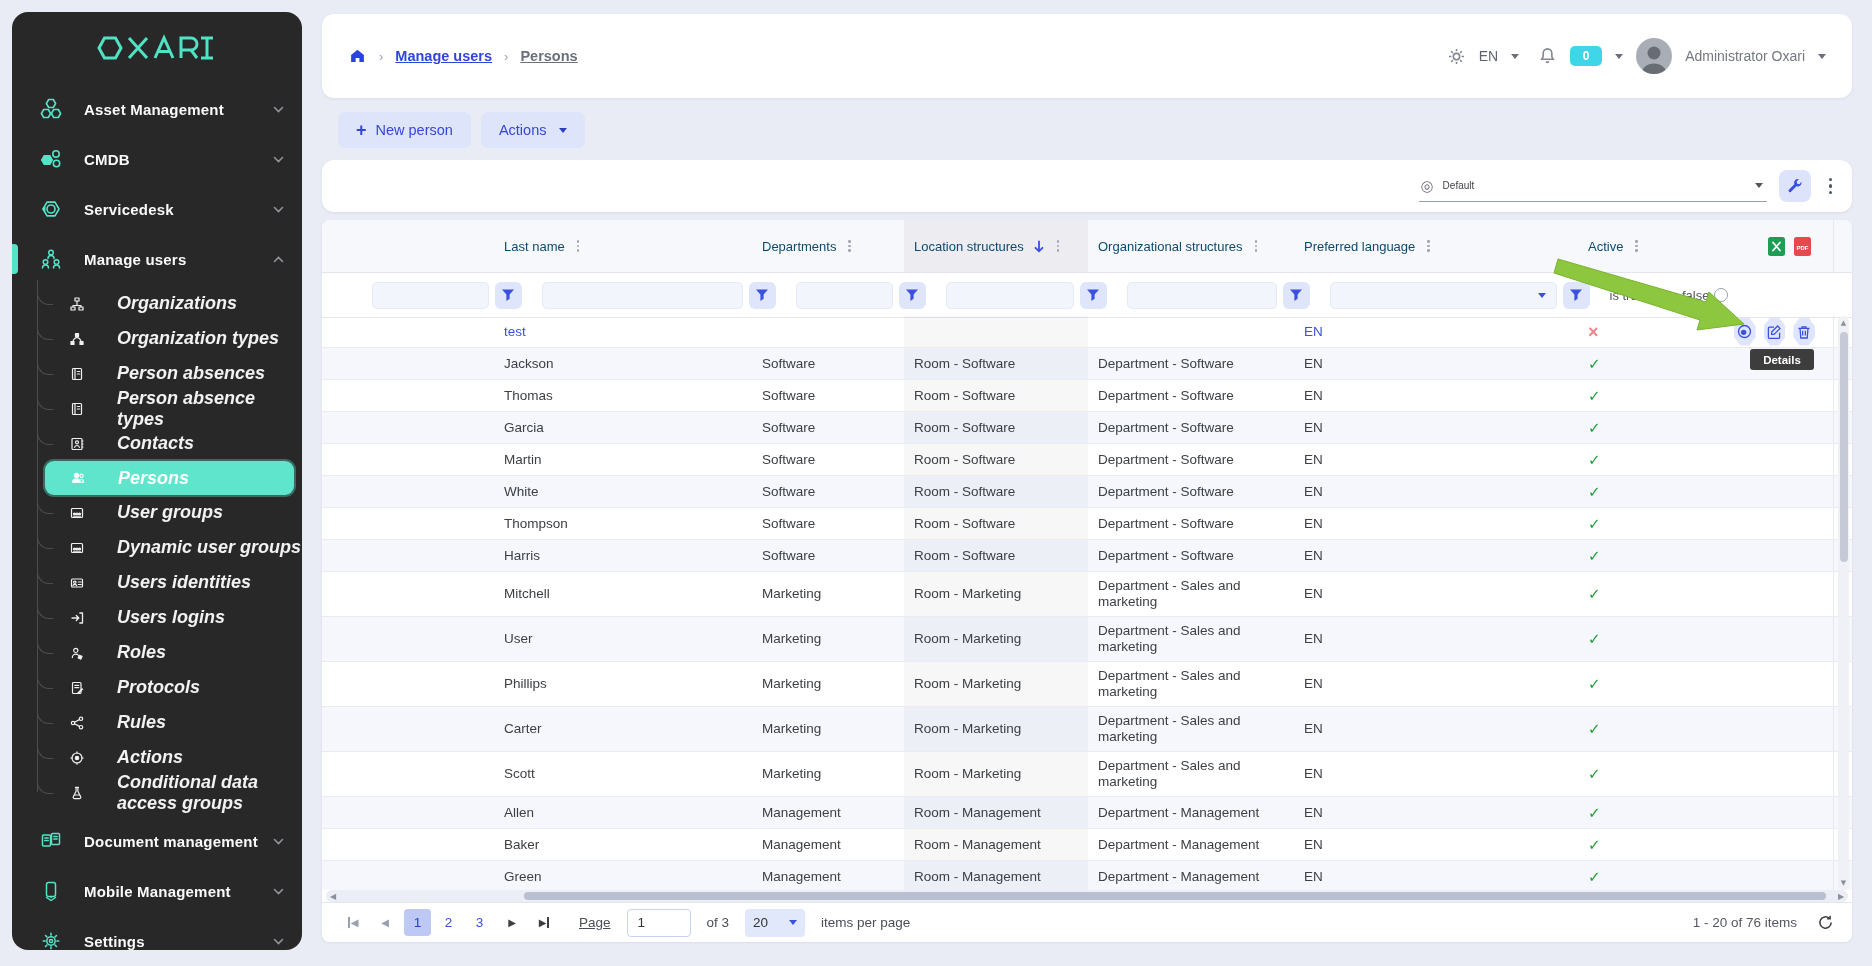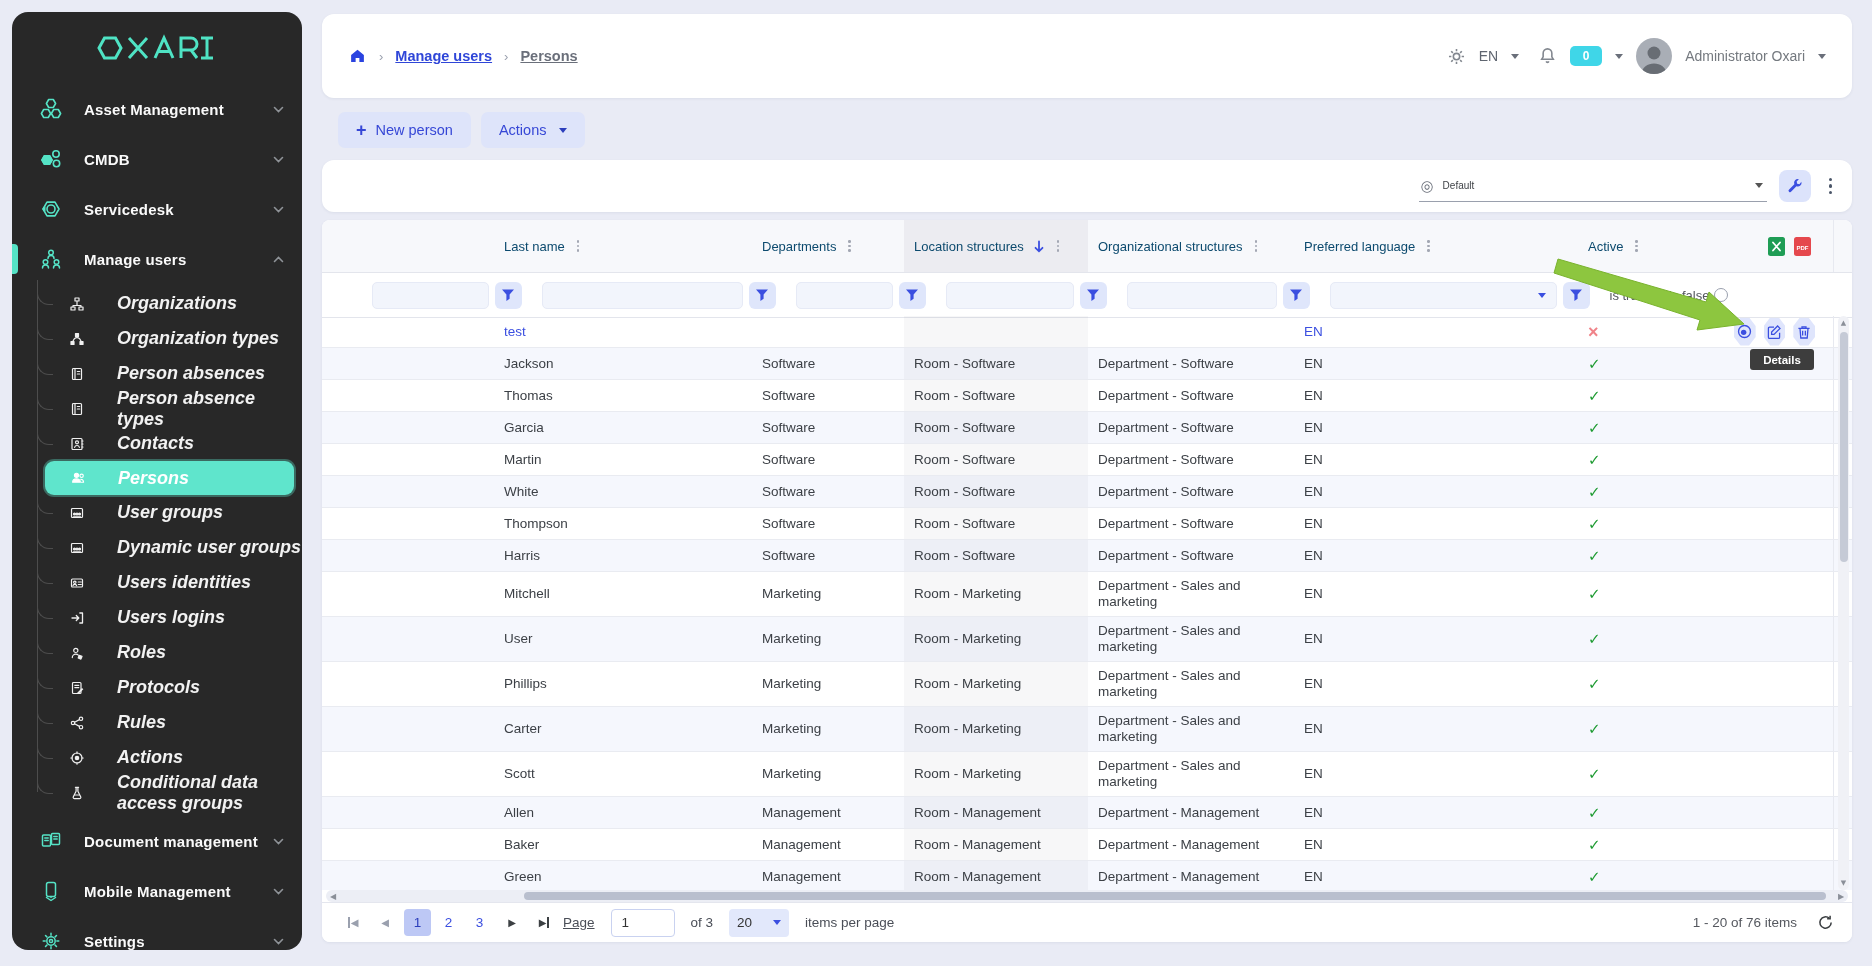--- a/index.html
+++ b/index.html
@@ -102,21 +102,21 @@
   .vsar{position:absolute;left:0;width:11px;text-align:center;font-size:7px;color:#8a8f98;font-family:"DejaVu Sans",sans-serif;}
   
   .pager{position:absolute;left:0;right:0;bottom:0;height:40px;border-top:1px solid #e4e6ee;background:#fff;
     display:flex;align-items:center;padding:0 18px;gap:6px;box-sizing:border-box;font-size:13.5px;color:#4a4e57;}
   .pg-btn{width:26px;height:26px;display:flex;align-items:center;justify-content:center;cursor:pointer;
     font-family:"DejaVu Sans",sans-serif;font-size:10px;color:#3c4043;border-radius:4px;}
   .pg-btn.dis{color:#9aa0ae;}
   .pg-num{width:27px;height:27px;display:flex;align-items:center;justify-content:center;border-radius:4px;
     color:#3b4fe0;cursor:pointer;font-size:13.5px;}
   .pg-num.cur{background:#bdc8f5;color:#2c3ebc;}
-  .pg-label{text-decoration:underline;}
+  .pg-label{margin-left:16px;text-decoration:underline;}
   .pg-input{width:64px;height:28px;border:1px solid #c9d2f0;border-radius:4px;background:#fff;display:flex;align-items:center;
     padding:0 10px;box-sizing:border-box;color:#333;margin:0 10px;}
   .pg-select{width:60px;height:28px;border-radius:4px;background:#e2e8fb;display:flex;align-items:center;
     padding:0 8px;box-sizing:border-box;color:#333;margin:0 10px;justify-content:space-between;cursor:pointer;}
   .pg-select .caret{border-top-color:#3b4fe0;}
   .pg-range{margin-left:auto;margin-right:14px;color:#55585f;}
   .refresh{cursor:pointer;color:#3c4043;display:flex;align-items:center;}
   
   .overlay{position:absolute;inset:0;pointer-events:none;z-index:40;}
   .tooltip{position:absolute;left:1750px;top:349px;width:64px;height:21px;background:#3d3d3d;border-radius:3px;

